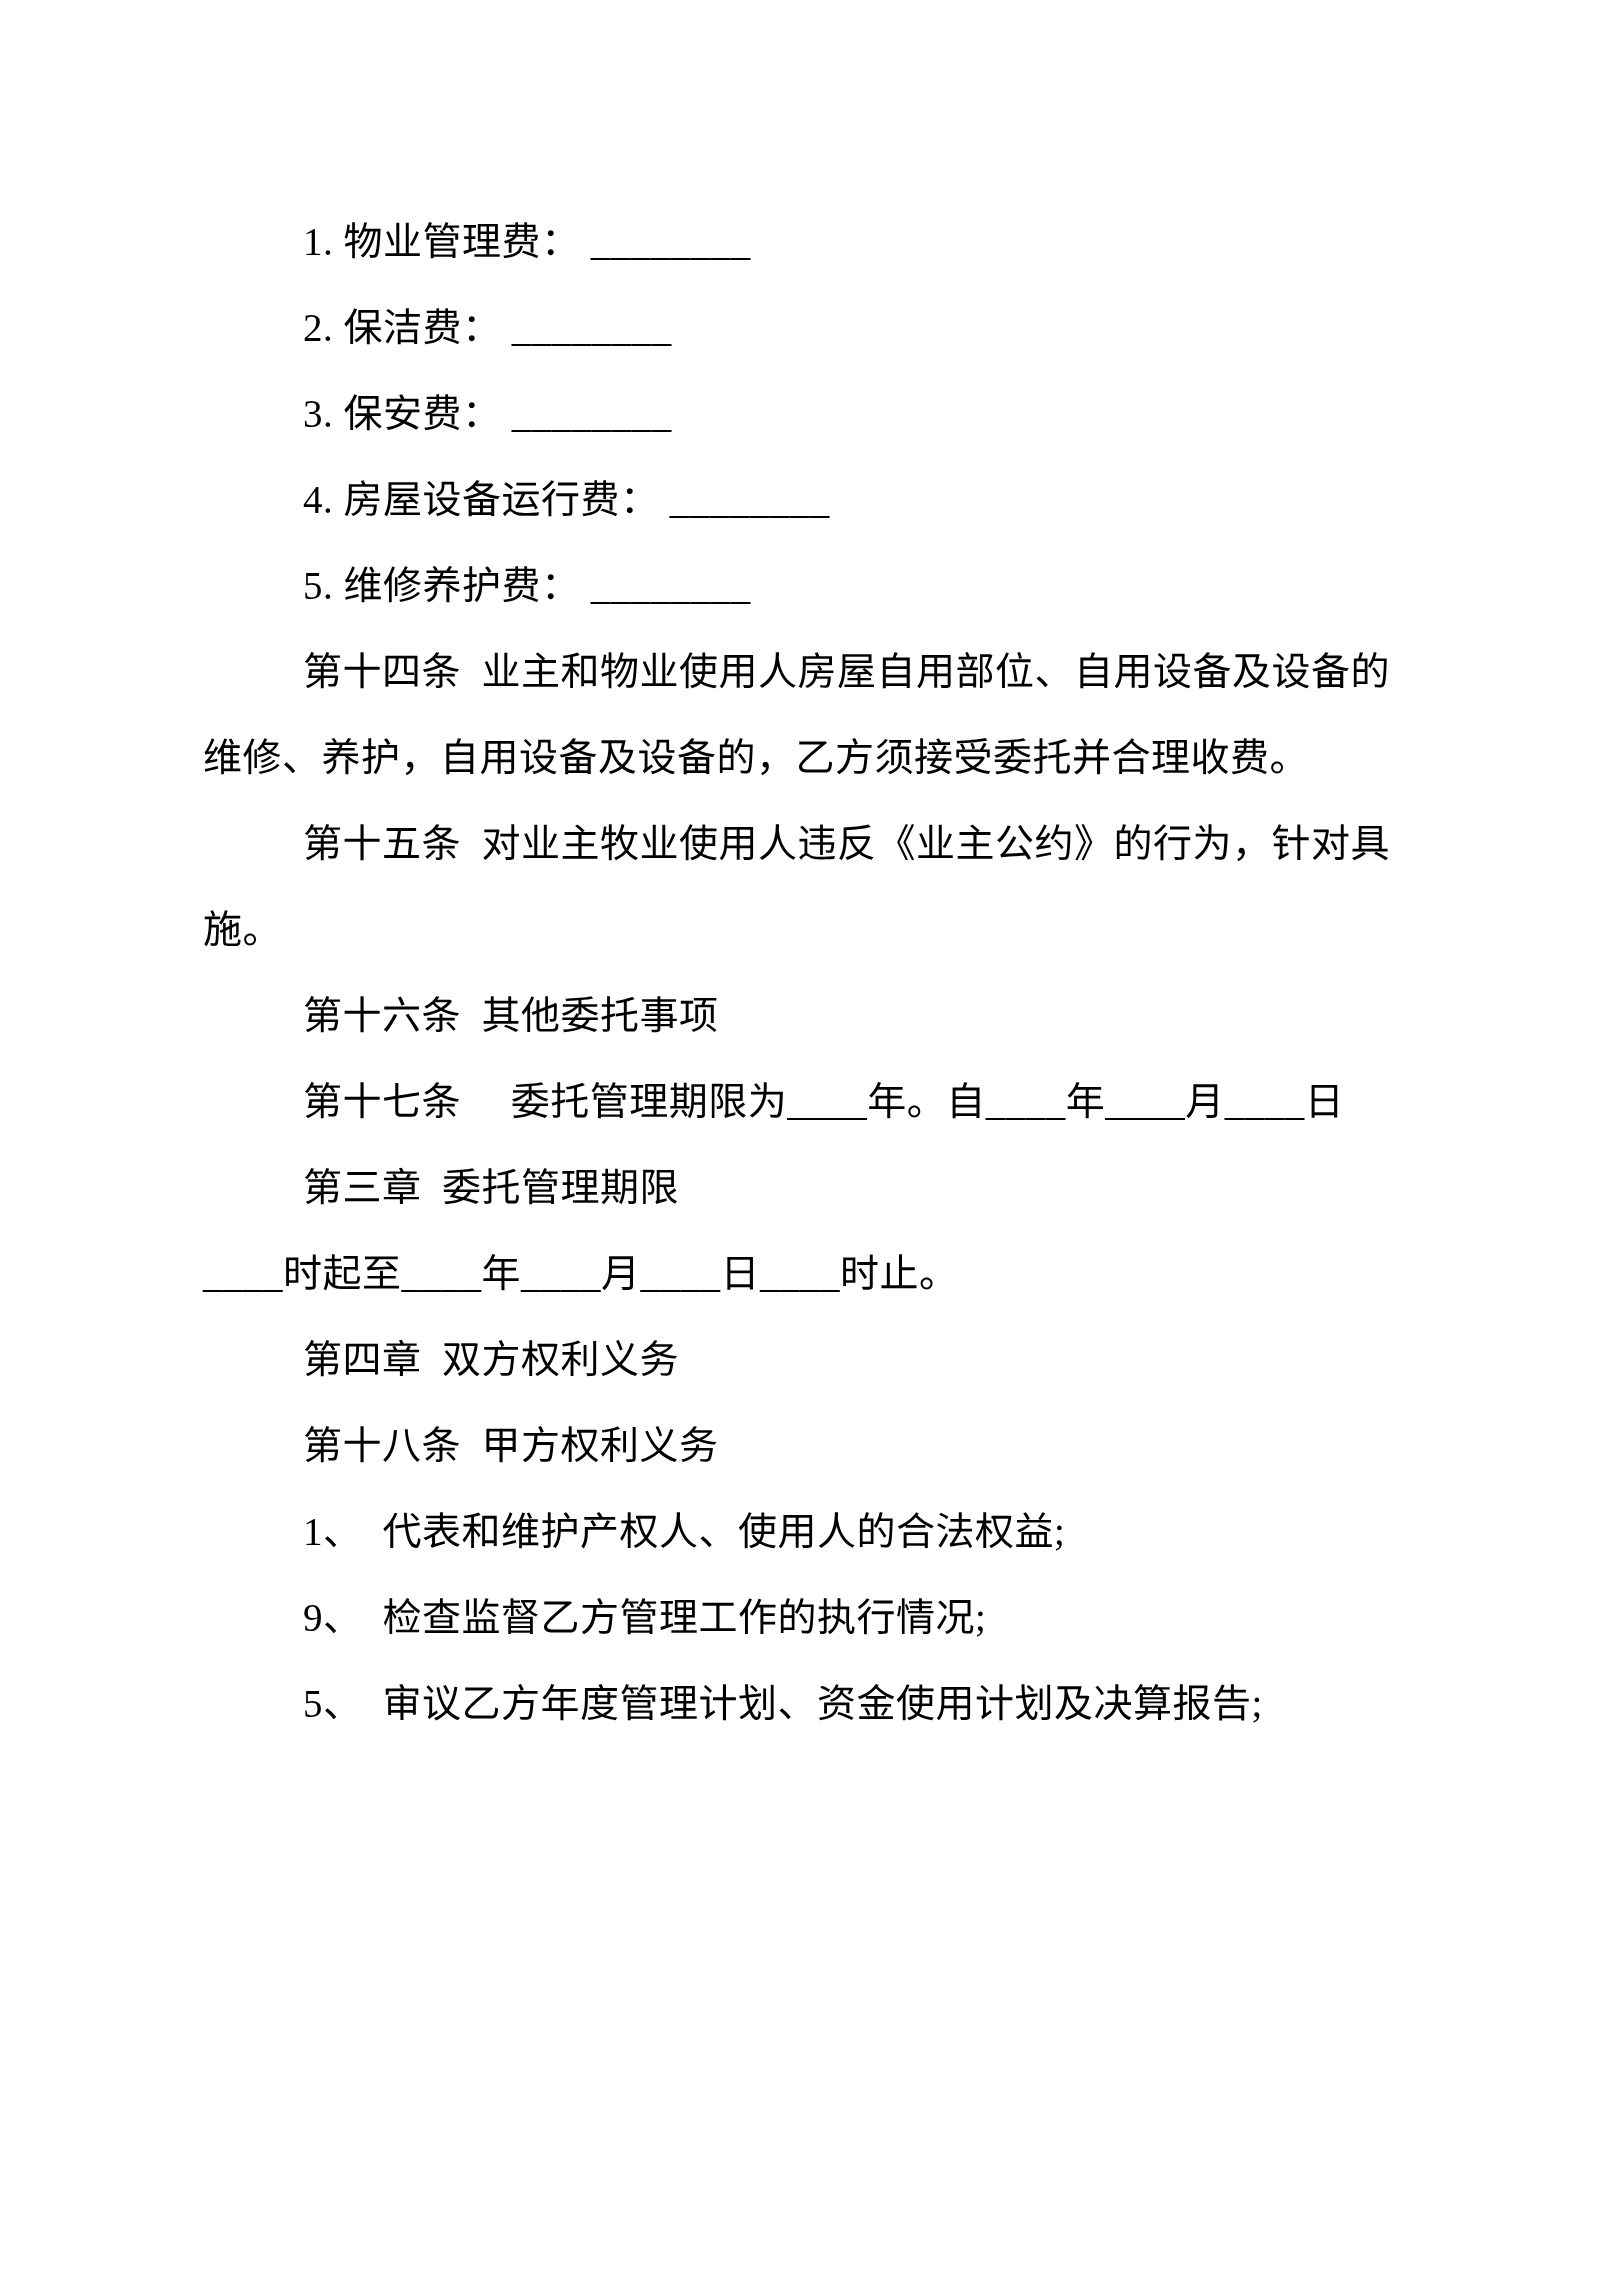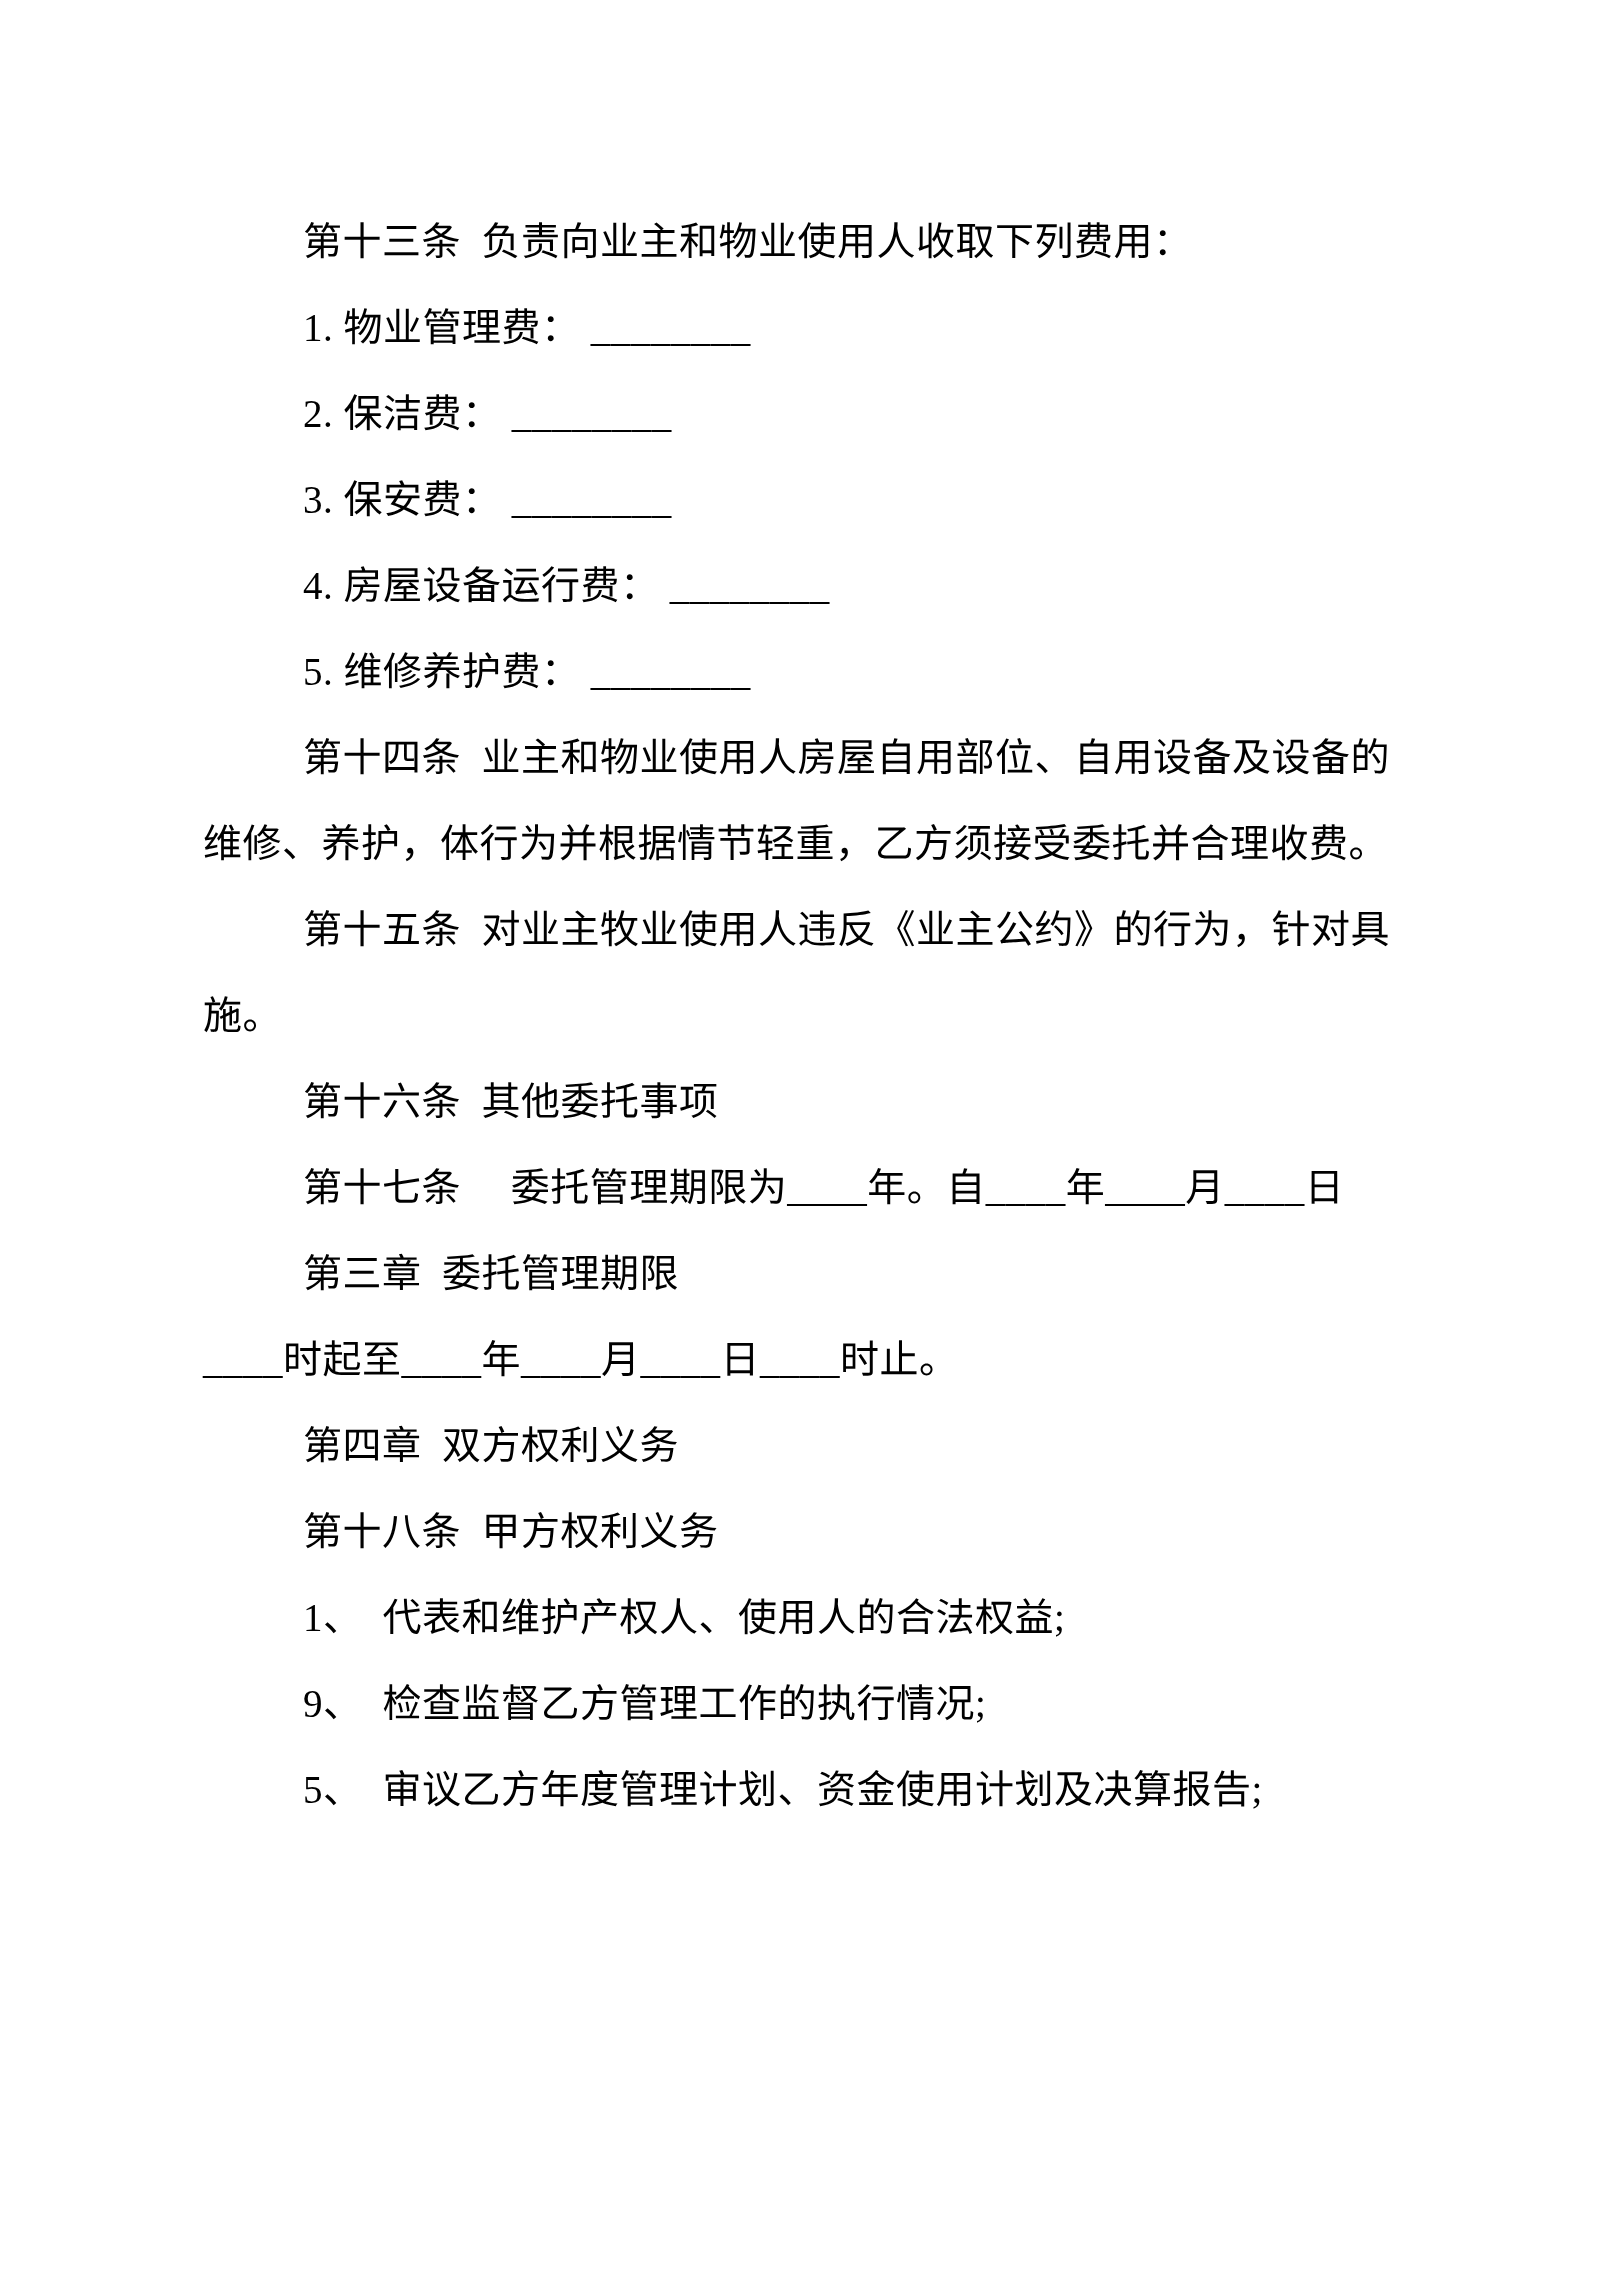--- a/index.html
+++ b/index.html
@@ -37,28 +37,27 @@
   .indent {
     padding-left: 100px;    
   }
 </style>
 </head>
 <body>
 
 <div class="page">
   <div class="content">
 
-    <p class="line indent">第十三条  负责向业主和物业使用人收取下列费用：</p>
     <p class="line indent">1. 物业管理费： ________</p>
     <p class="line indent">2. 保洁费： ________</p>
     <p class="line indent">3. 保安费： ________</p>
     <p class="line indent">4. 房屋设备运行费： ________</p>
     <p class="line indent">5. 维修养护费： ________</p>
     <p class="line indent">第十四条  业主和物业使用人房屋自用部位、自用设备及设备的</p>
-    <p class="line">维修、养护，体行为并根据情节轻重，乙方须接受委托并合理收费。</p>
+    <p class="line">维修、养护，自用设备及设备的，乙方须接受委托并合理收费。</p>
     <p class="line indent">第十五条  对业主牧业使用人违反《业主公约》的行为，针对具</p>
     <p class="line">施。</p>
     <p class="line indent">第十六条  其他委托事项</p>
     <p class="line indent">第十七条　 委托管理期限为____年。自____年____月____日</p>
     <p class="line indent">第三章  委托管理期限</p>
     <p class="line">____时起至____年____月____日____时止。</p>
     <p class="line indent">第四章  双方权利义务</p>
     <p class="line indent">第十八条  甲方权利义务</p>
     <p class="line indent">1、　代表和维护产权人、使用人的合法权益;</p>
     <p class="line indent">9、　检查监督乙方管理工作的执行情况;</p>

